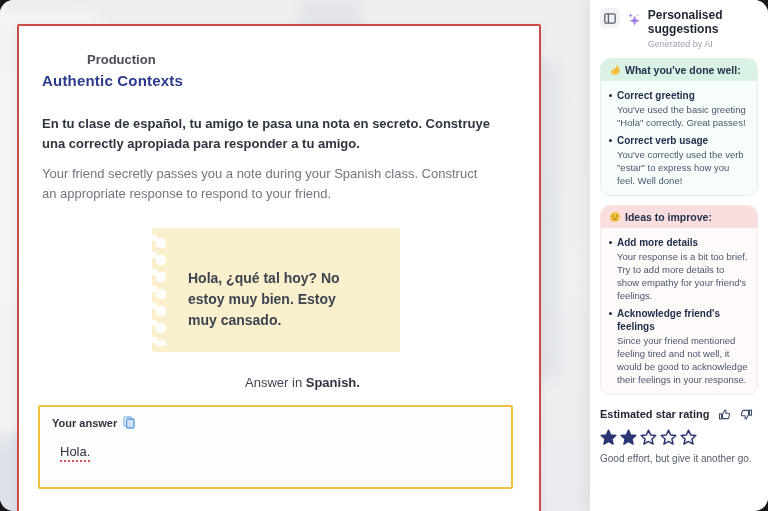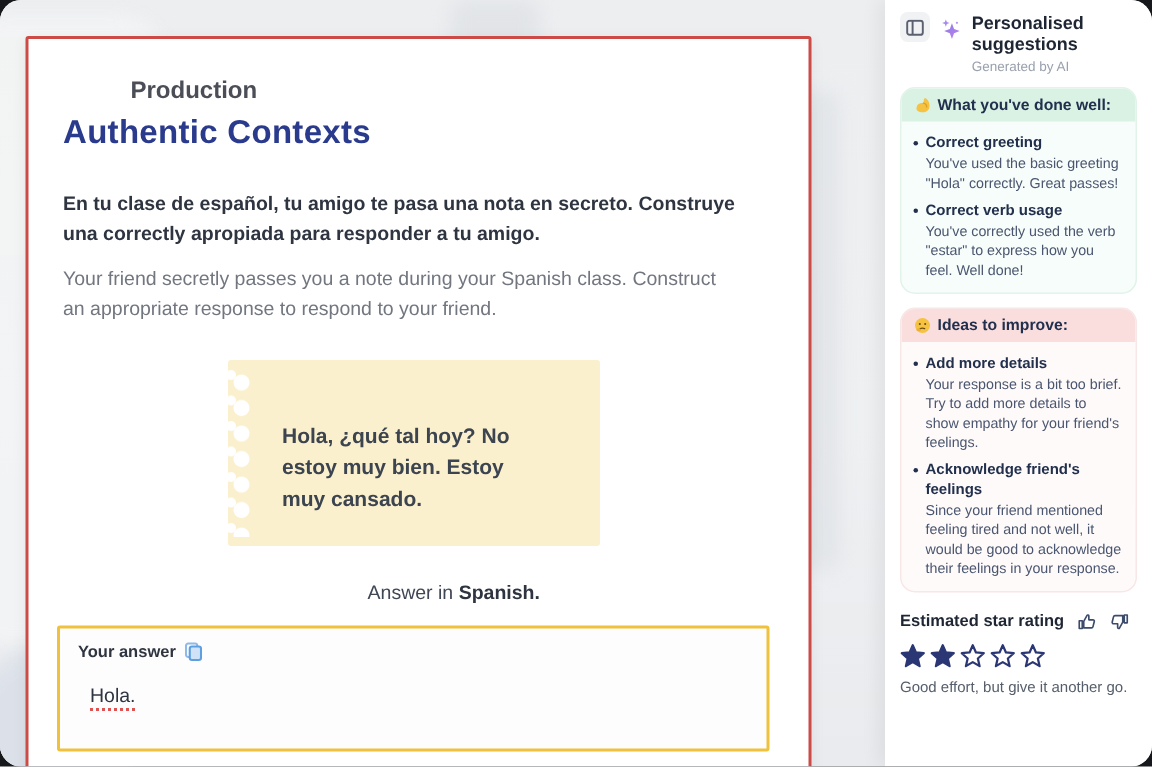--- a/index.html
+++ b/index.html
@@ -36,25 +36,25 @@
     position: absolute;
     left: 17px; top: 24px;
     width: 524px; height: 520px;
     background: #ffffff;
     border: 2px solid #cd4b47;
     border-radius: 2px;
     box-shadow: 0 2px 10px rgba(0,0,0,.06);
   }
   .kicker {
     margin: 26px 24px 0 23px;
-    font-size: 16px; font-weight: bold; color: #4b4e57; padding-left: 45px;
+    font-size: 13px; font-weight: bold; color: #4b4e57; padding-left: 45px;
   }
   .card-title {
     margin: 5px 24px 0 23px;
-    font-size: 22px; font-weight: bold; color: #2a3a8c;
+    font-size: 15px; font-weight: bold; color: #2a3a8c;
     letter-spacing: .2px;
   }
   .prompt-es {
     margin: 25px 45px 0 23px;
     font-size: 13px; font-weight: bold; color: #2e3440;
     line-height: 20px;
   }
   .prompt-en {
     margin: 10px 45px 0 23px;
     font-size: 13px; color: #71767f;

